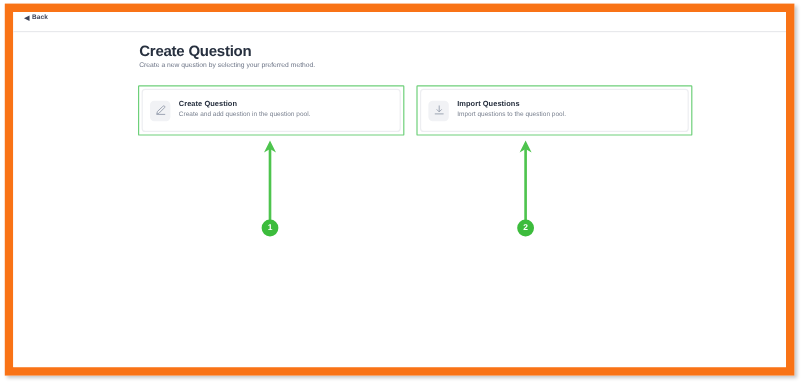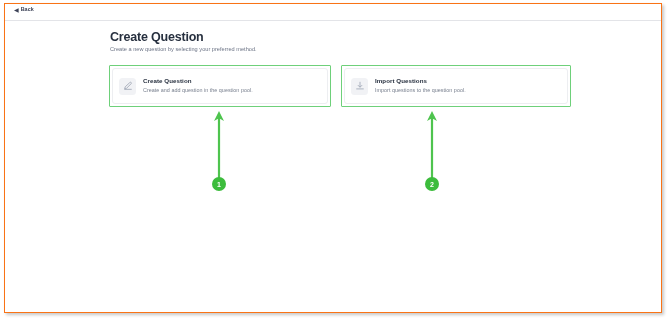--- a/index.html
+++ b/index.html
@@ -14,21 +14,21 @@
     overflow: hidden;
   }
 
   .screen {
     position: absolute;
     left: 4px;
     top: 3px;
     width: 658px;
     height: 310px;
     background: #ffffff;
-    border: 1px solid #f97316;
+    border: 7px solid #f97316;
     box-sizing: border-box;
     box-shadow: 2px 2px 3px rgba(0,0,0,0.22);
     overflow: hidden;
   }
 
   
   .topbar {
     position: absolute;
     left: 0;
     top: 0;

